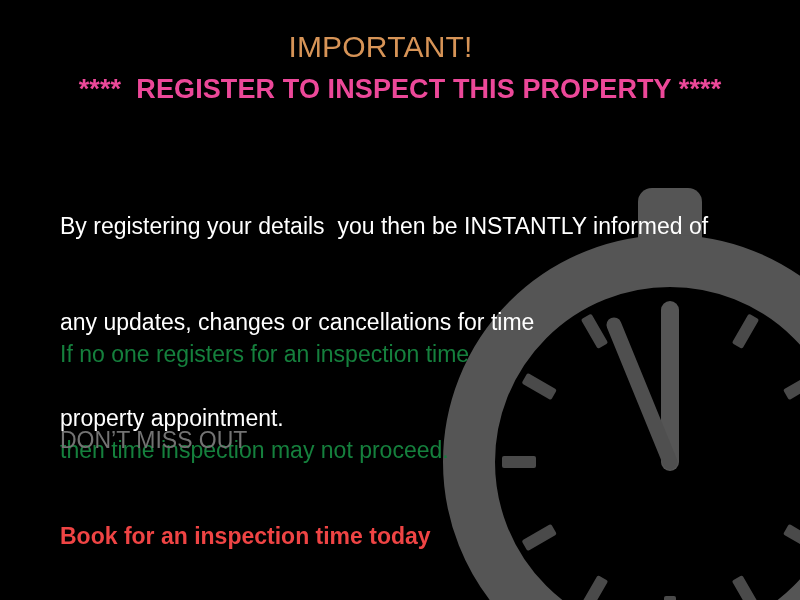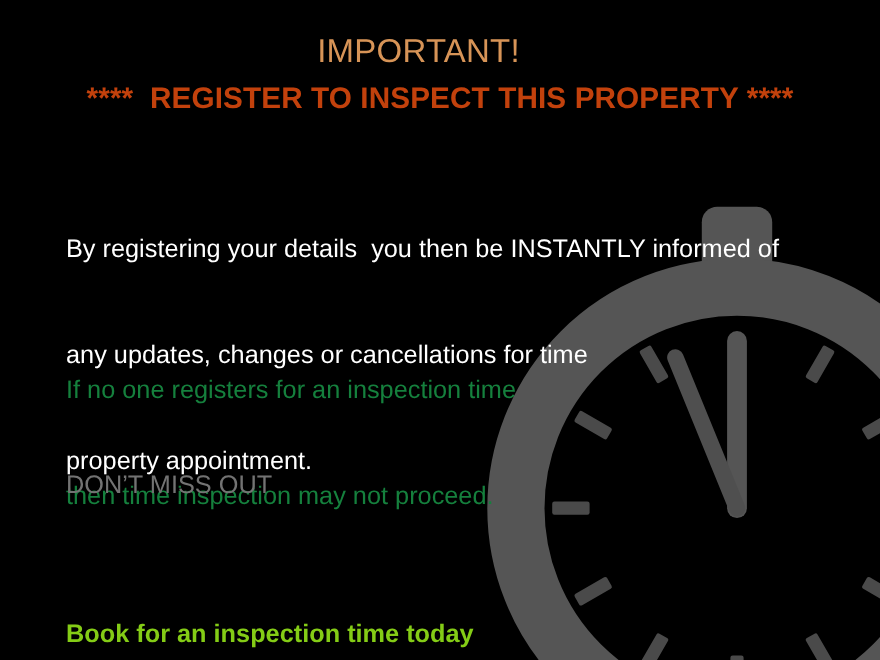--- a/index.html
+++ b/index.html
@@ -144,33 +144,33 @@
     </g>
     <g>
       <line x1="670" y1="462" x2="614" y2="325" stroke="#4f4f4f" stroke-width="15" stroke-linecap="round"></line>
     </g>
   </svg>
 
   <div id="text-layer">
 
     <div class="heading-1" style="color: rgb(215, 148, 87);">IMPORTANT!</div>
 
-    <div class="heading-2" style="color: #c2410c;">****  REGISTER TO INSPECT THIS PROPERTY ****</div>
+    <div class="heading-2" style="color: #ec4899;">****  REGISTER TO INSPECT THIS PROPERTY ****</div>
 
     <div class="body-block" id="para-1" style="color: rgb(255, 255, 255);">
       <span class="body-line">By registering your details  you then be INSTANTLY informed of</span>
       <span class="body-line">any updates, changes or cancellations for time</span>
       <span class="body-line">property appointment.</span>
     </div>
 
     <div class="body-block" id="para-2" style="color: #15803d;">
       <span class="body-line">If no one registers for an inspection time</span>
       <span class="body-line">then time inspection may not proceed.</span>
     </div>
 
     <div id="cta-block">
       <span class="body-line cta-line-plain" style="color: #737373;">DON’T MISS OUT</span>
-      <span class="body-line cta-line-accent" style="color: #84cc16; margin-top: 40px;">Book for an inspection time today</span>
+      <span class="body-line cta-line-accent" style="color: #ef4444;">Book for an inspection time today</span>
       
     </div>
 
   </div>
 </div>
 
 </body></html>

